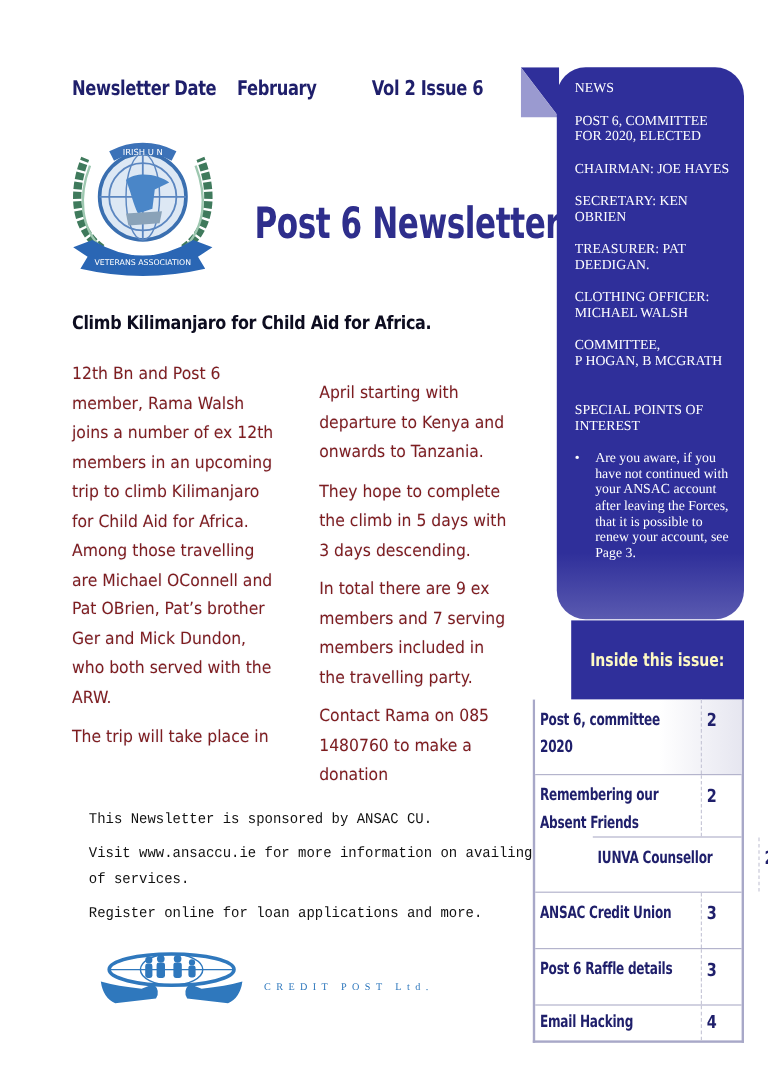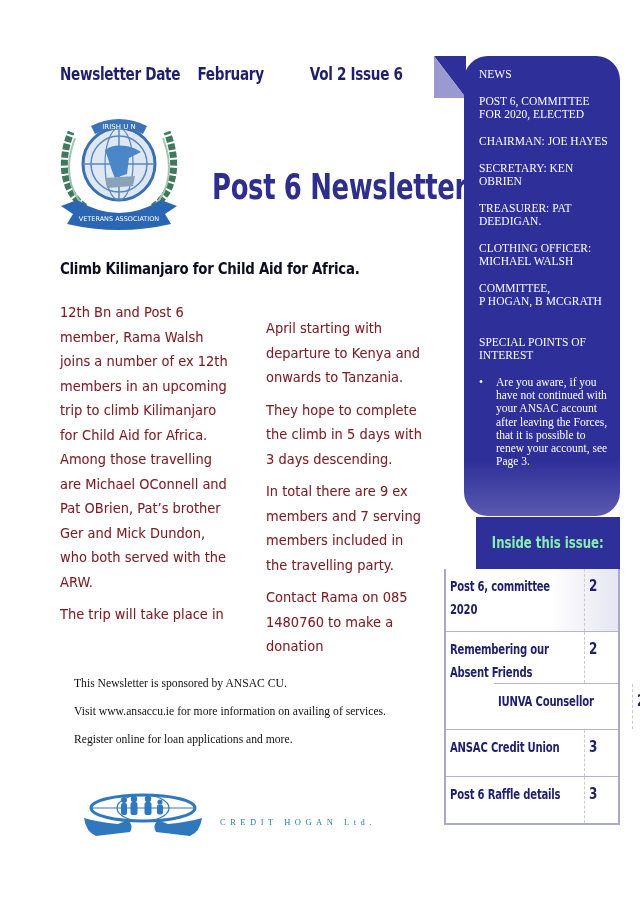--- a/index.html
+++ b/index.html
@@ -26,21 +26,21 @@
     font-family: "Liberation Serif", serif; font-size: 11.5px; line-height: 13px; padding: 12px 10px 0 15px; border-radius: 24px; }
   .sidebar-fold { position: absolute; left: 434px; top: 56px; width: 32px; height: 42px; }
   .sidebar p { margin-bottom: 14px; text-transform: uppercase; }
   .sidebar .spacer { height: 14px; }
   .sidebar ul { list-style: none; padding-left: 0; font-family: Liberation Serif, serif; }
   .sidebar li { position: relative; padding-left: 17px; font-size: 11.5px; line-height: 13.2px; text-transform: none; }
   .sidebar li::before { content: "•"; position: absolute; left: 0; top: 0; }
 
   
   .toc { position: absolute; left: 444px; top: 517px; width: 176px; }
-  .toc-header { background: #2f2f9a; color: #86efac; height: 52px; display: flex; align-items: center; justify-content: center; margin-left: 32px; }
+  .toc-header { background: #2f2f9a; color: #fef9c3; height: 66px; display: flex; align-items: center; justify-content: center; margin-left: 32px; }
   .toc-header span { font-family: "DejaVu Sans", sans-serif; font-weight: bold; font-size: 15px; transform: scaleX(0.78); white-space: nowrap; }
   .toc-table { border: 2px solid #a8a8c8; border-top: none; }
   .toc-row { display: flex; border-top: 1.5px solid #b4b4cc; }
   .toc-row:first-child { border-top: none; background: linear-gradient(to right, #ffffff 0%, #ffffff 60%, #e6e6f0 100%); }
   .toc-title { width: 138px; padding: 6px 4px 4px 4px; color: #1f1f6b; font-family: "DejaVu Sans", sans-serif; font-weight: bold;
     font-size: 14px; line-height: 23px; letter-spacing: -0.3px; }
   .toc-title span { display: inline-block; transform: scaleX(0.72); transform-origin: left top; width: 180px; }
   .toc-page { flex: 1; border-left: 1px dashed #c8c8d8; padding: 6px 0 0 4px; color: #1f1f6b; font-family: "DejaVu Sans", sans-serif;
     font-weight: bold; font-size: 15px; line-height: 23px; }
   .toc-page span { display: inline-block; transform: scaleX(0.8); transform-origin: left top; }
@@ -48,21 +48,21 @@
   
   .article-title { position: absolute; left: 60px; top: 260px; color: #0d0d20; font-size: 15.5px; font-weight: bold;
     font-family: "DejaVu Sans", sans-serif; letter-spacing: -0.3px; transform: scaleX(0.86); transform-origin: left top; white-space: nowrap; }
   .col { position: absolute; color: #7f1d1d; font-family: "DejaVu Sans", sans-serif; font-size: 14px; line-height: 24.5px;
     text-shadow: 0 0 1px rgba(34,34,138,0.2); }
   .col p { margin-bottom: 8px; white-space: pre-line; transform: scaleX(0.93); transform-origin: left top; width: 215px; }
   .col-1 { left: 60px; top: 300px; width: 200px; }
   .col-2 { left: 266px; top: 316px; width: 180px; }
 
   
-  .sponsor { position: absolute; left: 74px; top: 672px; width: 370px; color: #111111; font-family: Liberation Serif, serif;
+  .sponsor { position: absolute; left: 74px; top: 672px; width: 370px; color: #111111; font-family: Liberation Mono, monospace;
     font-size: 12.5px; line-height: 22px; }
   .sponsor p { margin-bottom: 6px; transform: scaleX(0.93); transform-origin: left top; width: 400px; }
 
   .ansac-logo { position: absolute; left: 78px; top: 792px; width: 340px; height: 46px; }
   .ansac-word { position: absolute; left: 140px; top: -4px; color: #2f78bd; font-family: "Liberation Serif", serif; font-size: 30px;
     font-weight: bold; letter-spacing: 11px; white-space: nowrap; }
   .ansac-sub { position: absolute; left: 142px; top: 25px; color: #2f78bd; font-family: "Liberation Serif", serif; font-size: 8.5px;
     letter-spacing: 4.5px; white-space: nowrap; }
 </style>
 </head>
@@ -137,20 +137,24 @@
       <div class="toc-page"><span>2</span></div>
     </div>
     <div class="toc-row" style="height:47px;">
       <div class="toc-title"><span>ANSAC Credit Union</span></div>
       <div class="toc-page"><span>3</span></div>
     </div>
     <div class="toc-row" style="height:47px;">
       <div class="toc-title"><span>Post 6 Raffle details</span></div>
       <div class="toc-page"><span>3</span></div>
     </div>
+    <div class="toc-row" style="height:30px;">
+      <div class="toc-title" style="padding-top:3px;"><span>Email Hacking</span></div>
+      <div class="toc-page" style="padding-top:3px;"><span>4</span></div>
+    </div>
   </div>
 </div>
 
 <div class="article-title">Climb Kilimanjaro for Child Aid for Africa.</div>
 <div class="col col-1">
   <p>12th Bn and Post 6
 member, Rama Walsh
 joins a number of ex 12th
 members in an upcoming
 trip to climb Kilimanjaro
@@ -196,14 +200,14 @@
       <circle cx="56" cy="7" r="3.2"></circle>
         <rect x="52.5" y="10" width="7" height="13" rx="2"></rect>
       <circle cx="70" cy="7" r="3.2"></circle>
         <rect x="66.5" y="10" width="7" height="13" rx="2"></rect>
       <circle cx="82" cy="10" r="2.6"></circle>
         <rect x="79" y="12.5" width="6" height="10" rx="2"></rect>
     </g>
     <path d="M6 26 Q20 30 40 32 L50 28 Q56 34 52 40 L18 44 Q8 40 6 26 Z" fill="#2f78bd"></path>
     <path d="M124 26 Q110 30 90 32 L80 28 Q74 34 78 40 L112 44 Q122 40 124 26 Z" fill="#2f78bd"></path>
   </svg>
-  <div class="ansac-sub">CREDIT HOGAN Ltd.</div>
+  <div class="ansac-sub">CREDIT POST Ltd.</div>
 </div>
 
 </body></html>

